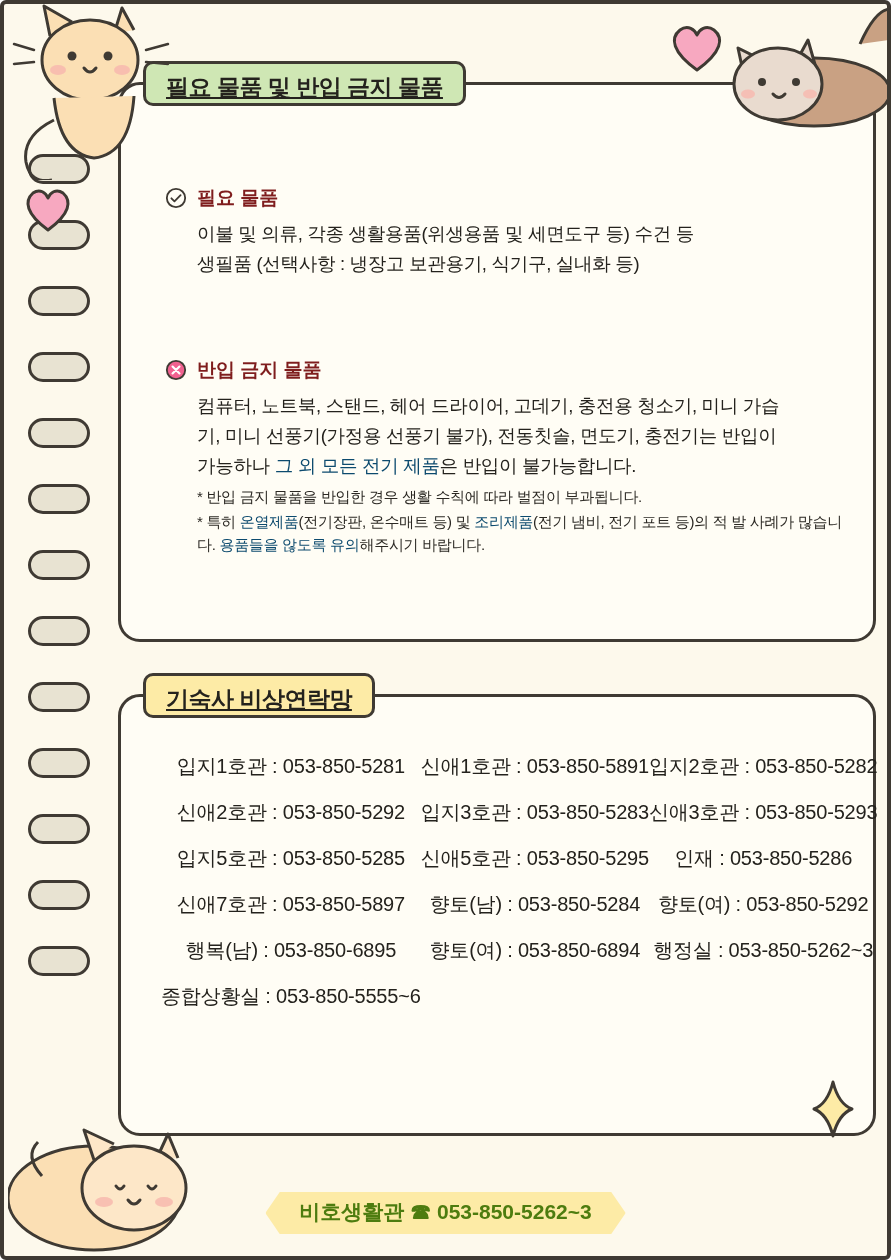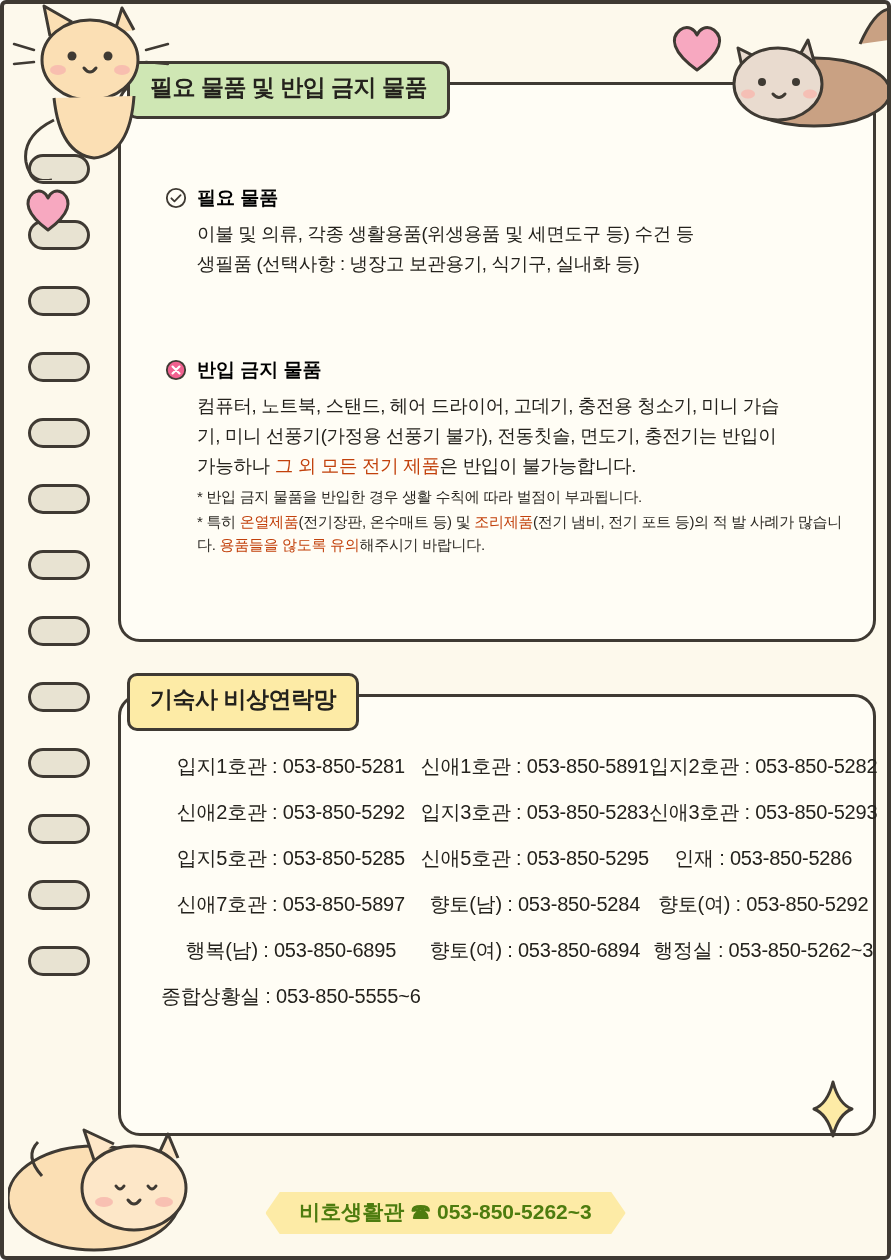--- a/index.html
+++ b/index.html
@@ -38,66 +38,67 @@
     position: absolute;
     background: #fffdf5;
     border: 3px solid #3f3a33;
     border-radius: 22px;
   }
   #card-items { left: 114px; top: 78px; width: 758px; height: 560px; }
   #card-contacts { left: 114px; top: 690px; width: 758px; height: 442px; }
 
   .card-title {
     position: absolute;
-    top: -24px; left: 6px;
-    padding: 8px 20px 13px 20px;
+    top: -24px; left: 22px;
+    padding: 8px 20px 0 20px;
     border: 3px solid #3f3a33;
     border-radius: 10px;
     font-size: 23px;
     font-weight: bold;
     color: #24221d;
     letter-spacing: -0.5px;
     white-space: nowrap;
+    text-decoration: underline;
   }
   #title-items { background: #cfe7b4; }
   #title-contacts { background: #fdeba6; }
 
   
   .section { position: absolute; left: 44px; width: 690px; }
   #sec-need { top: 100px; }
   #sec-ban { top: 272px; }
 
   .sec-head {
     display: flex;
     align-items: center;
     gap: 10px;
     margin-bottom: 8px;
   }
   .sec-head .label {
     font-size: 19px;
     font-weight: bold;
-    color: #000000;
+    color: #7f1d1d;
   }
   .ic { width: 22px; height: 22px; flex: 0 0 22px; }
 
   .body { padding-left: 32px; }
   .line {
     font-size: 18.5px;
     color: #24221d;
     line-height: 1.62;
     letter-spacing: -0.3px;
   }
   .note {
     font-size: 15px;
     color: #2b2823;
     line-height: 1.55;
     letter-spacing: -0.3px;
     margin-top: 4px;
   }
-  .pink { color: #c2410c; }
+  .pink { color: #0c4a6e; }
 
   
   #contact-grid {
     position: absolute;
     left: 40px; top: 56px;
     width: 680px;
     display: grid;
     grid-template-columns: 1fr 1fr 1fr;
     row-gap: 19px;
   }

